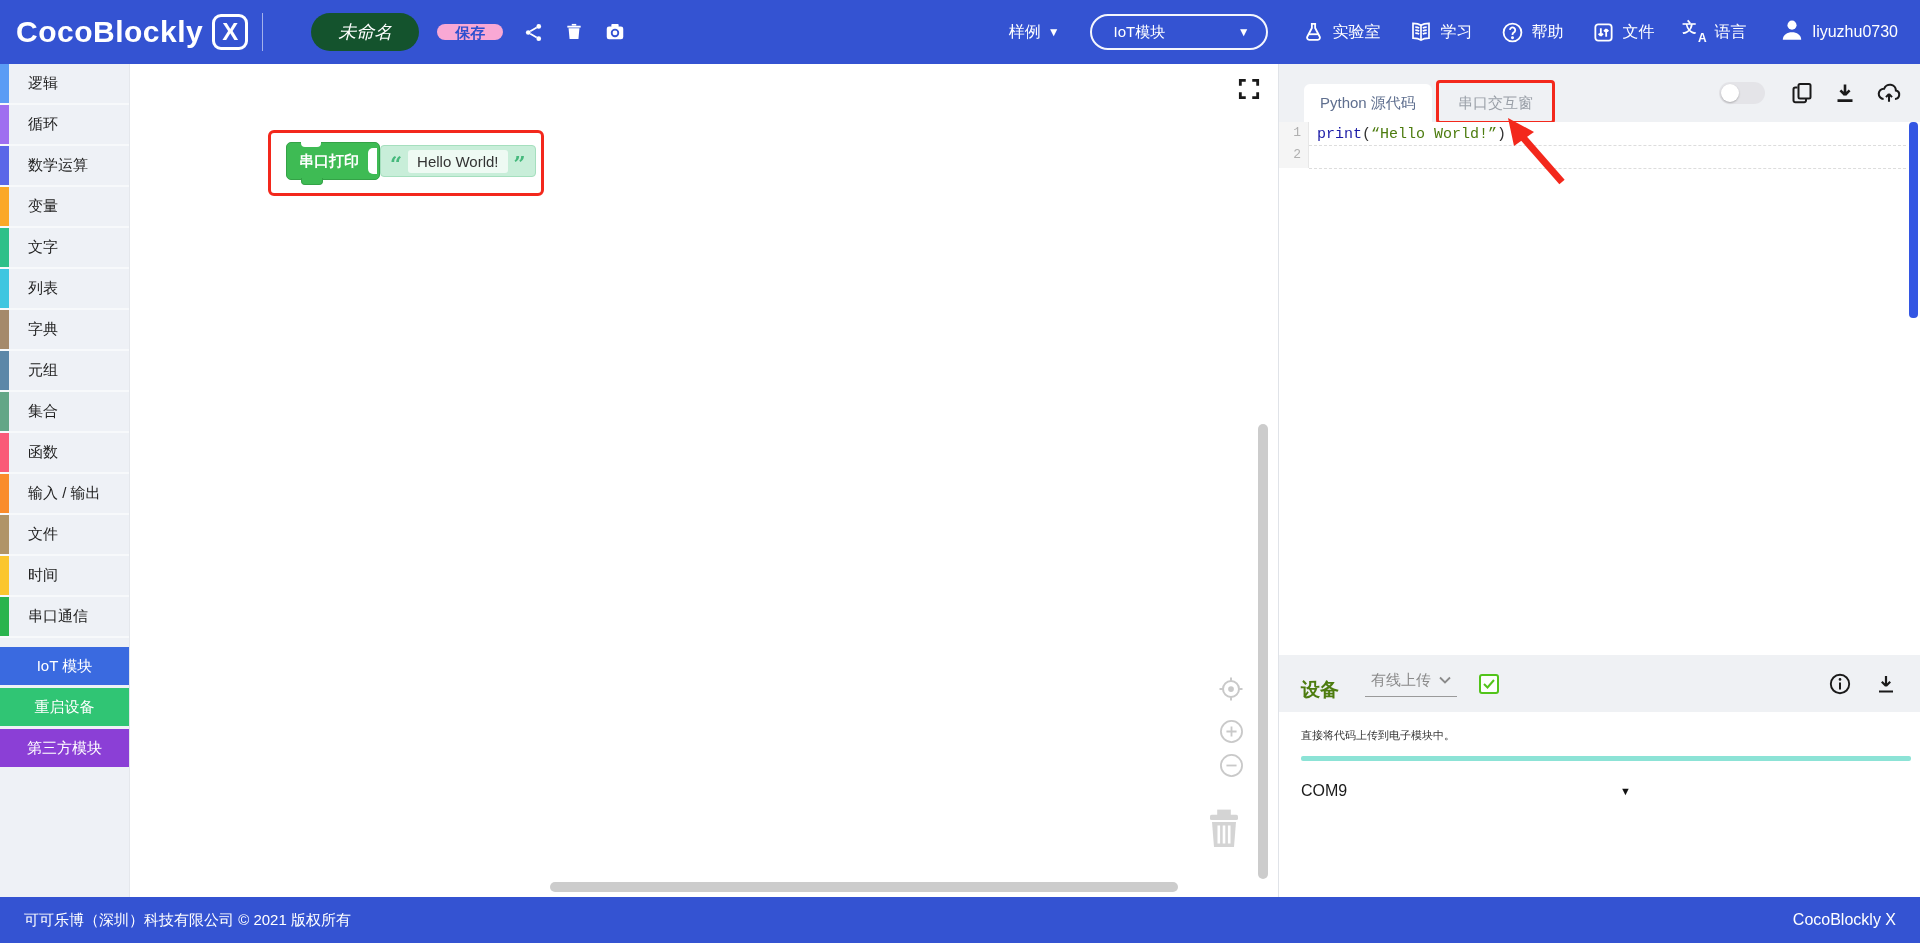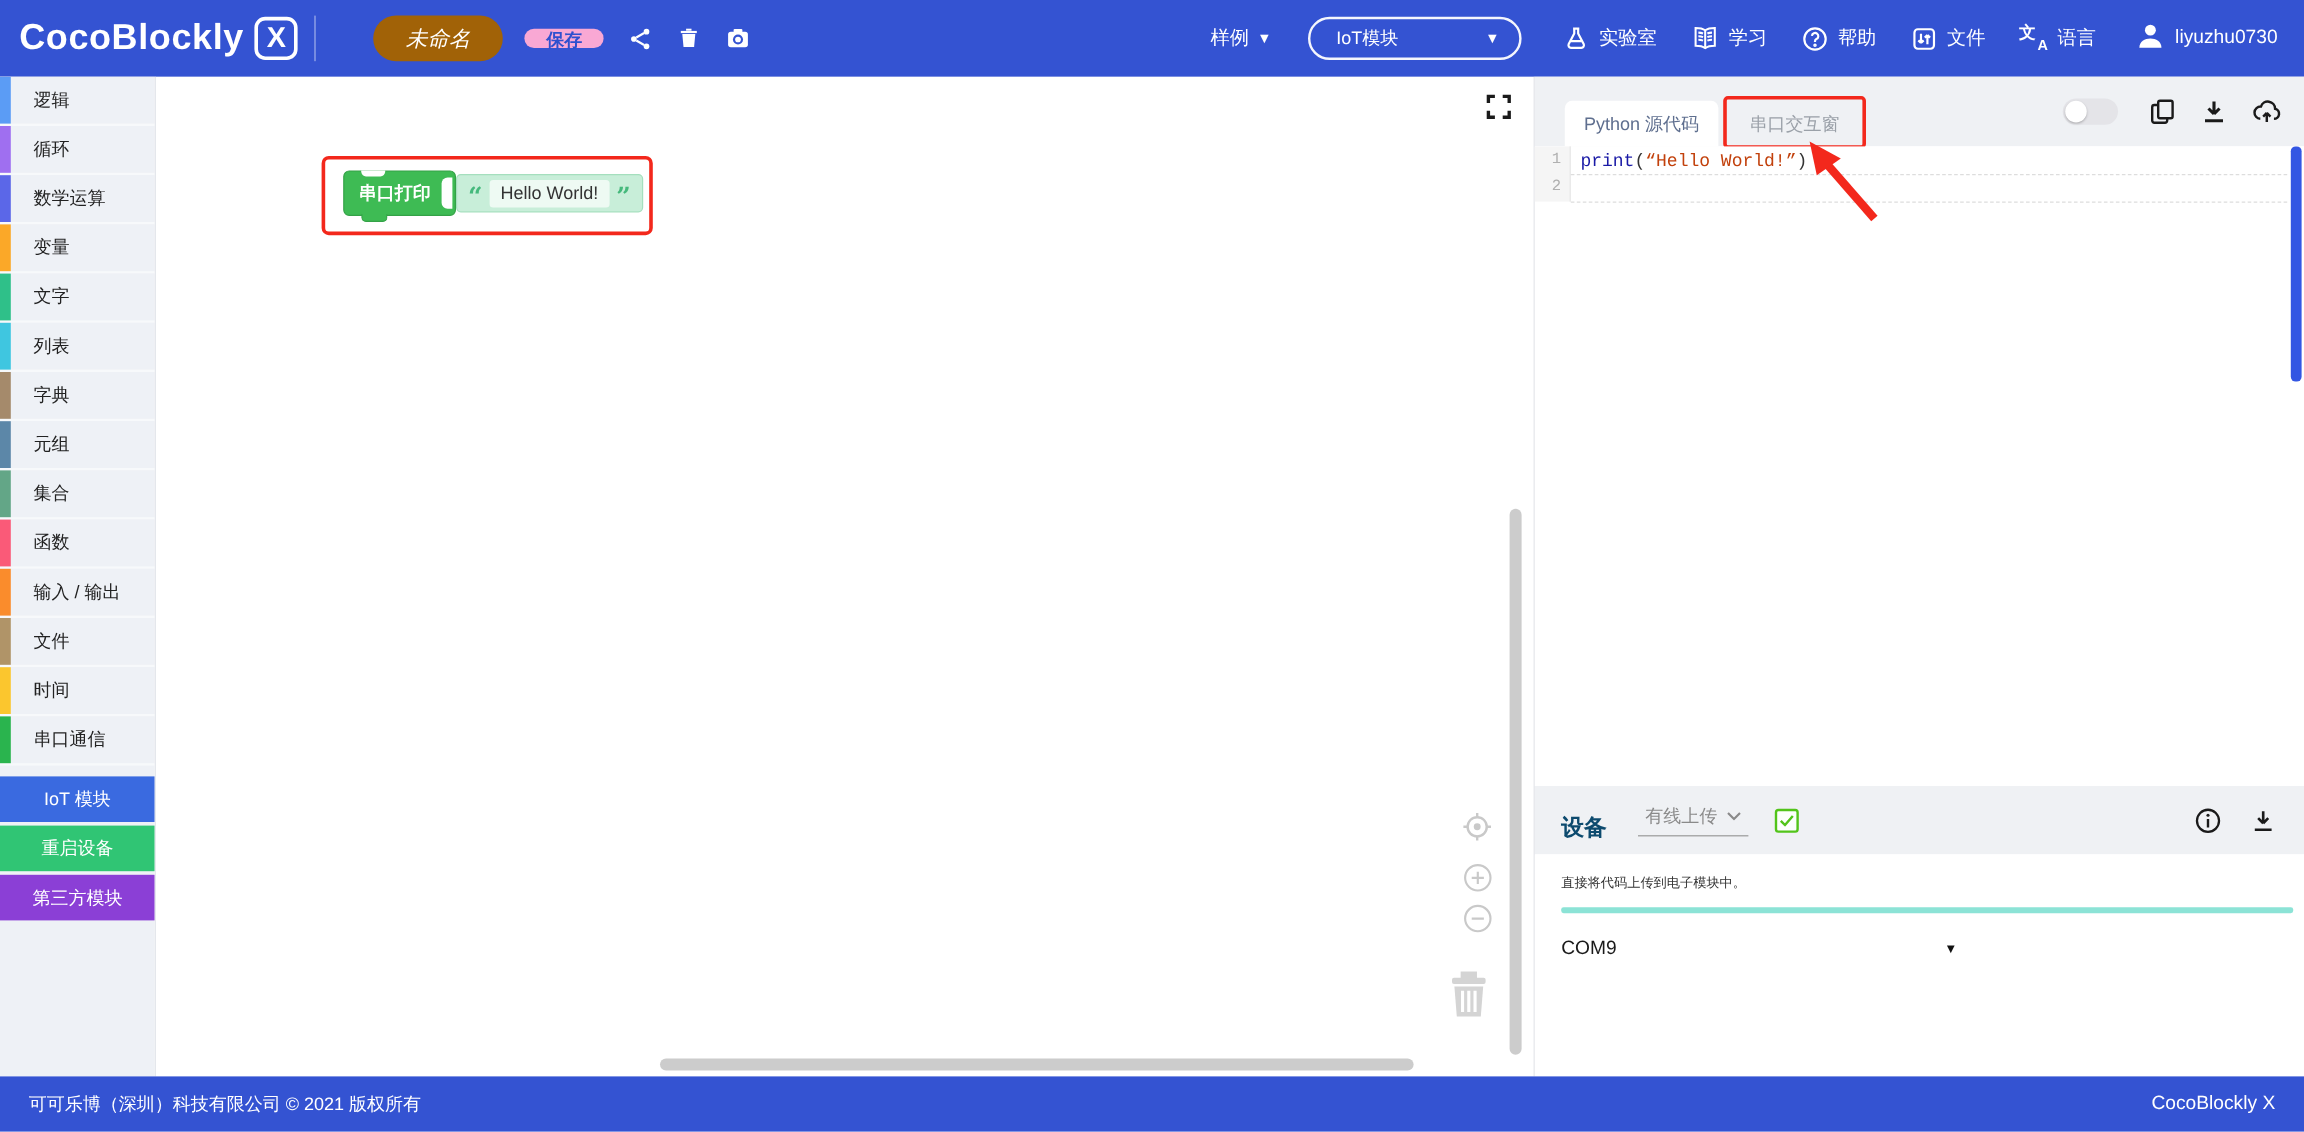--- a/index.html
+++ b/index.html
@@ -7,21 +7,21 @@
   body { font-family:"Liberation Sans", sans-serif; position:relative; background:#fff; overflow:hidden; }
 
   
   .header { position:absolute; left:0; top:0; width:1920px; height:64px; background:#3453d2;
             display:flex; align-items:center; color:#fff; }
   .logo { display:flex; align-items:center; margin-left:16px; gap:9px; }
   .logo-text { font-size:30px; font-weight:bold; letter-spacing:.5px; }
   .logo-x { width:36px; height:36px; border:3px solid #fff; border-radius:9px; font-size:24px;
             font-weight:bold; display:flex; align-items:center; justify-content:center; }
   .vdiv { width:1px; height:38px; background:rgba(255,255,255,.55); margin-left:14px; }
-  .proj-pill { margin-left:48px; background:#a16207; border-radius:19px; height:38px; min-width:108px;
+  .proj-pill { margin-left:48px; background:#14532d; border-radius:19px; height:38px; min-width:108px;
                padding:0 26px; display:flex; align-items:center; justify-content:center;
                font-style:italic; font-size:18px; cursor:pointer; }
   .save-btn { margin-left:18px; background:#f9a8d4; color:#2e50cf; border:none; border-radius:17px;
               height:16px; padding:0 18px; font-size:15px; font-weight:bold; cursor:pointer;
               font-family:inherit; }
   .hicons { display:flex; align-items:center; gap:20px; margin-left:20px; }
   .hicon { display:flex; align-items:center; cursor:pointer; color:#fff; }
   .spacer { flex:1; }
   .samples { display:flex; align-items:center; gap:7px; font-size:16px; cursor:pointer; }
   .caret { font-size:12px; }
@@ -92,27 +92,27 @@
                  border-radius:50%; box-shadow:0 1px 2px rgba(0,0,0,.25); }
   .ticon { cursor:pointer; display:flex; }
 
   .code-area { position:relative; height:533px; background:#fff; font-family:"Liberation Mono", monospace; }
   .gutter { position:absolute; left:0; top:0; width:30px; height:46px; background:#f5f5f5;
             border-right:1px solid #e7e7e7; }
   .lnum { height:22px; line-height:22px; text-align:right; padding-right:7px; color:#b0b0b0; font-size:13px; }
   .code-line { position:absolute; left:30px; right:14px; height:22px; line-height:22px;
                border-bottom:1px dashed #ddd; padding-left:8px; font-size:15px; white-space:pre; }
   .cl1 { top:2px; } .cl2 { top:25px; }
-  .kw { color:#1a1aa6; } .pun { color:#333; } .str { color:#c2410c; }
+  .kw { color:#1a1aa6; } .pun { color:#333; } .str { color:#4d7c0f; }
   .code-scroll { position:absolute; right:2px; top:0px; width:9px; height:196px; background:#3356e3;
                  border-radius:4px; cursor:pointer; }
 
   
   .dev-header { height:57px; background:#eff1f4; display:flex; align-items:center; padding:0 22px; }
-  .dev-title { font-size:19px; font-weight:bold; color:#0c4a6e;margin-top:13px; }
+  .dev-title { font-size:19px; font-weight:bold; color:#4d7c0f;margin-top:13px; }
   .mode-select { margin-left:26px; display:flex; align-items:center; gap:8px; color:#8a8a8a; font-size:15px;
                  border-bottom:1px solid #9a9a9a; padding:0 6px 6px 6px; cursor:pointer; }
   .dev-check { margin-left:22px; width:20px; height:20px; border:2px solid #52c41a; border-radius:3px;
                display:flex; align-items:center; justify-content:center; background:#fcfffc; cursor:pointer; }
   .dev-tools { margin-left:auto; display:flex; align-items:center; gap:22px; color:#1a1a1a; }
   .dev-content { position:relative; height:185px; background:#fff; }
   .dev-hint { position:absolute; left:22px; top:16px; font-size:11px; color:#333; }
   .teal-line { position:absolute; left:22px; top:44px; width:610px; height:5px; background:#8ce3d6;
                border-radius:2px; }
   .port-select { position:absolute; left:22px; top:64px; width:330px; height:30px; display:flex;

